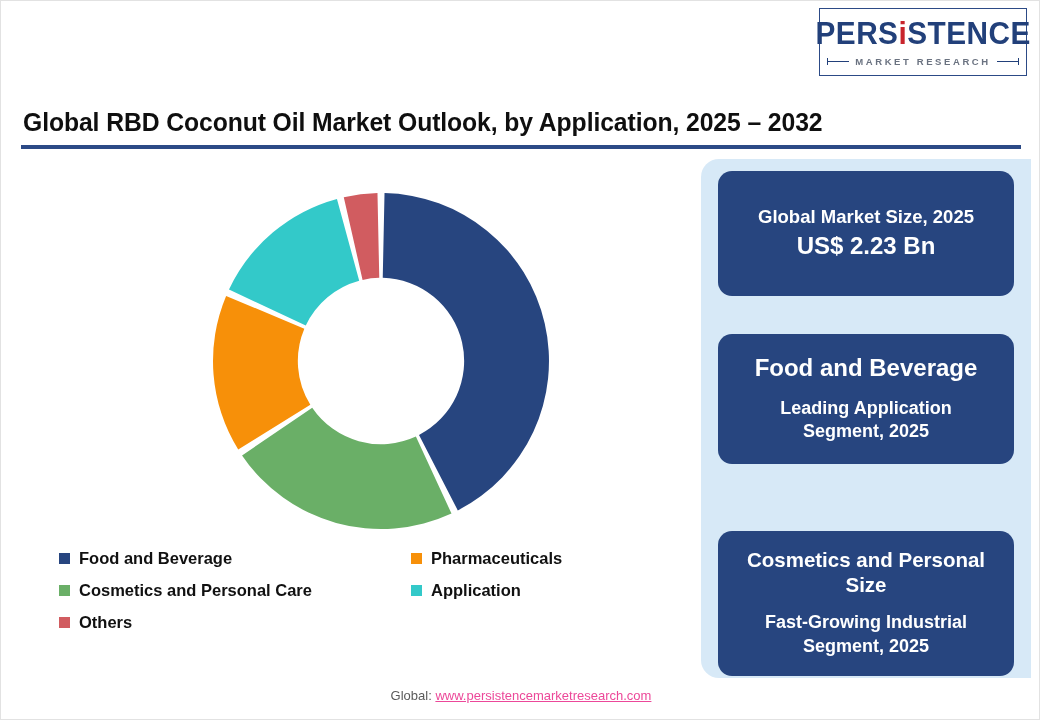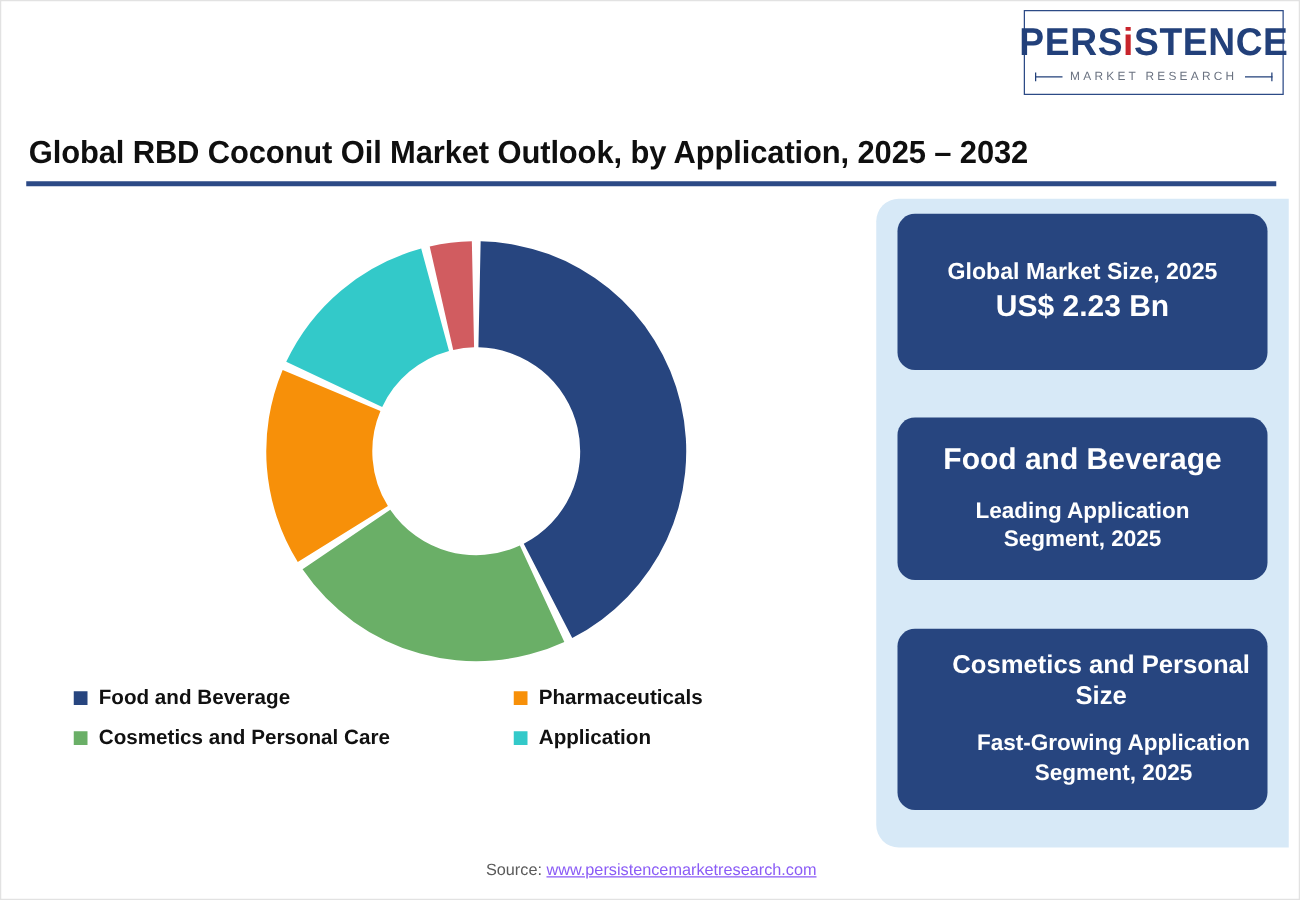--- a/index.html
+++ b/index.html
@@ -60,21 +60,21 @@
     content: "";
     position: absolute;
     width: 1px; height: 7px;
     background: #22407a;
     top: -3px;
   }
   .logo-rule.left::before { left: 0; }
   .logo-rule.right::before { right: 0; }
   #logo-sub {
     font-size: 9.5px;
-    font-weight: normal;
+    font-weight: bold;
     letter-spacing: 2.6px;
     color: #6a7280;
     white-space: nowrap;
   }
 
   
   #title {
     position: absolute;
     left: 22px; top: 107px;
     width: 940px;
@@ -148,21 +148,21 @@
     color: #ffffff;
     display: flex;
     flex-direction: column;
     align-items: center;
     justify-content: center;
     text-align: center;
     padding: 8px 14px;
   }
   #card-market-size { top: 12px;  height: 125px; }
   #card-leading     { top: 175px; height: 130px; }
-  #card-fastgrow    { top: 344px; height: 145px; align-items: flex-end; }
+  #card-fastgrow    { top: 372px; height: 145px; }
 
   .card-kicker {
     font-size: 18.5px;
     font-weight: bold;
     line-height: 1.25;
   }
   .card-value {
     font-size: 24px;
     font-weight: bold;
     line-height: 1.3;
@@ -184,21 +184,21 @@
   
   #footer {
     position: absolute;
     left: 0; top: 687px;
     width: 1040px;
     text-align: center;
     font-size: 13px;
     color: #5a5a5a;
   }
   #footer-link {
-    color: #8b5cf6;
+    color: #ec4899;
     text-decoration: underline;
   }
 </style>
 </head>
 <body>
 
 <div id="infographic">
 
   <div id="logo-box">
     <div id="logo-word"><span>PERS</span><span class="accent">i</span><span>STENCE</span></div>
@@ -244,20 +244,24 @@
         <span class="legend-label">Pharmaceuticals</span>
       </div>
       <div class="legend-item">
         <span class="legend-swatch" style="background: rgb(106, 175, 103);"></span>
         <span class="legend-label">Cosmetics and Personal Care</span>
       </div>
       <div class="legend-item">
         <span class="legend-swatch" style="background: rgb(51, 201, 201);"></span>
         <span class="legend-label">Application</span>
       </div>
+      <div class="legend-item">
+        <span class="legend-swatch" style="background: rgb(209, 92, 96);"></span>
+        <span class="legend-label">Others</span>
+      </div>
     </div>
 
   <div id="side-panel">
 
     <div class="stat-card" id="card-market-size">
       <div class="card-kicker">Global Market Size, 2025</div>
       <div class="card-value">US$ 2.23 Bn</div>
     </div>
 
     <div class="stat-card" id="card-leading">
@@ -267,24 +271,24 @@
         <span>Segment, 2025</span>
       </div>
     </div>
 
     <div class="stat-card" id="card-fastgrow">
       <div class="card-headline two-line">
         <span>Cosmetics and Personal</span><br>
         <span>Size</span>
       </div>
       <div class="card-sub">
-        <span>Fast-Growing Application</span><br>
+        <span>Fast-Growing Industrial</span><br>
         <span>Segment, 2025</span>
       </div>
     </div>
 
   </div>
 
   <div id="footer">
-    <span>Source: </span><a id="footer-link" href="#">www.persistencemarketresearch.com</a>
+    <span>Global: </span><a id="footer-link" href="#">www.persistencemarketresearch.com</a>
   </div>
 
 </div>
 
 </body></html>

